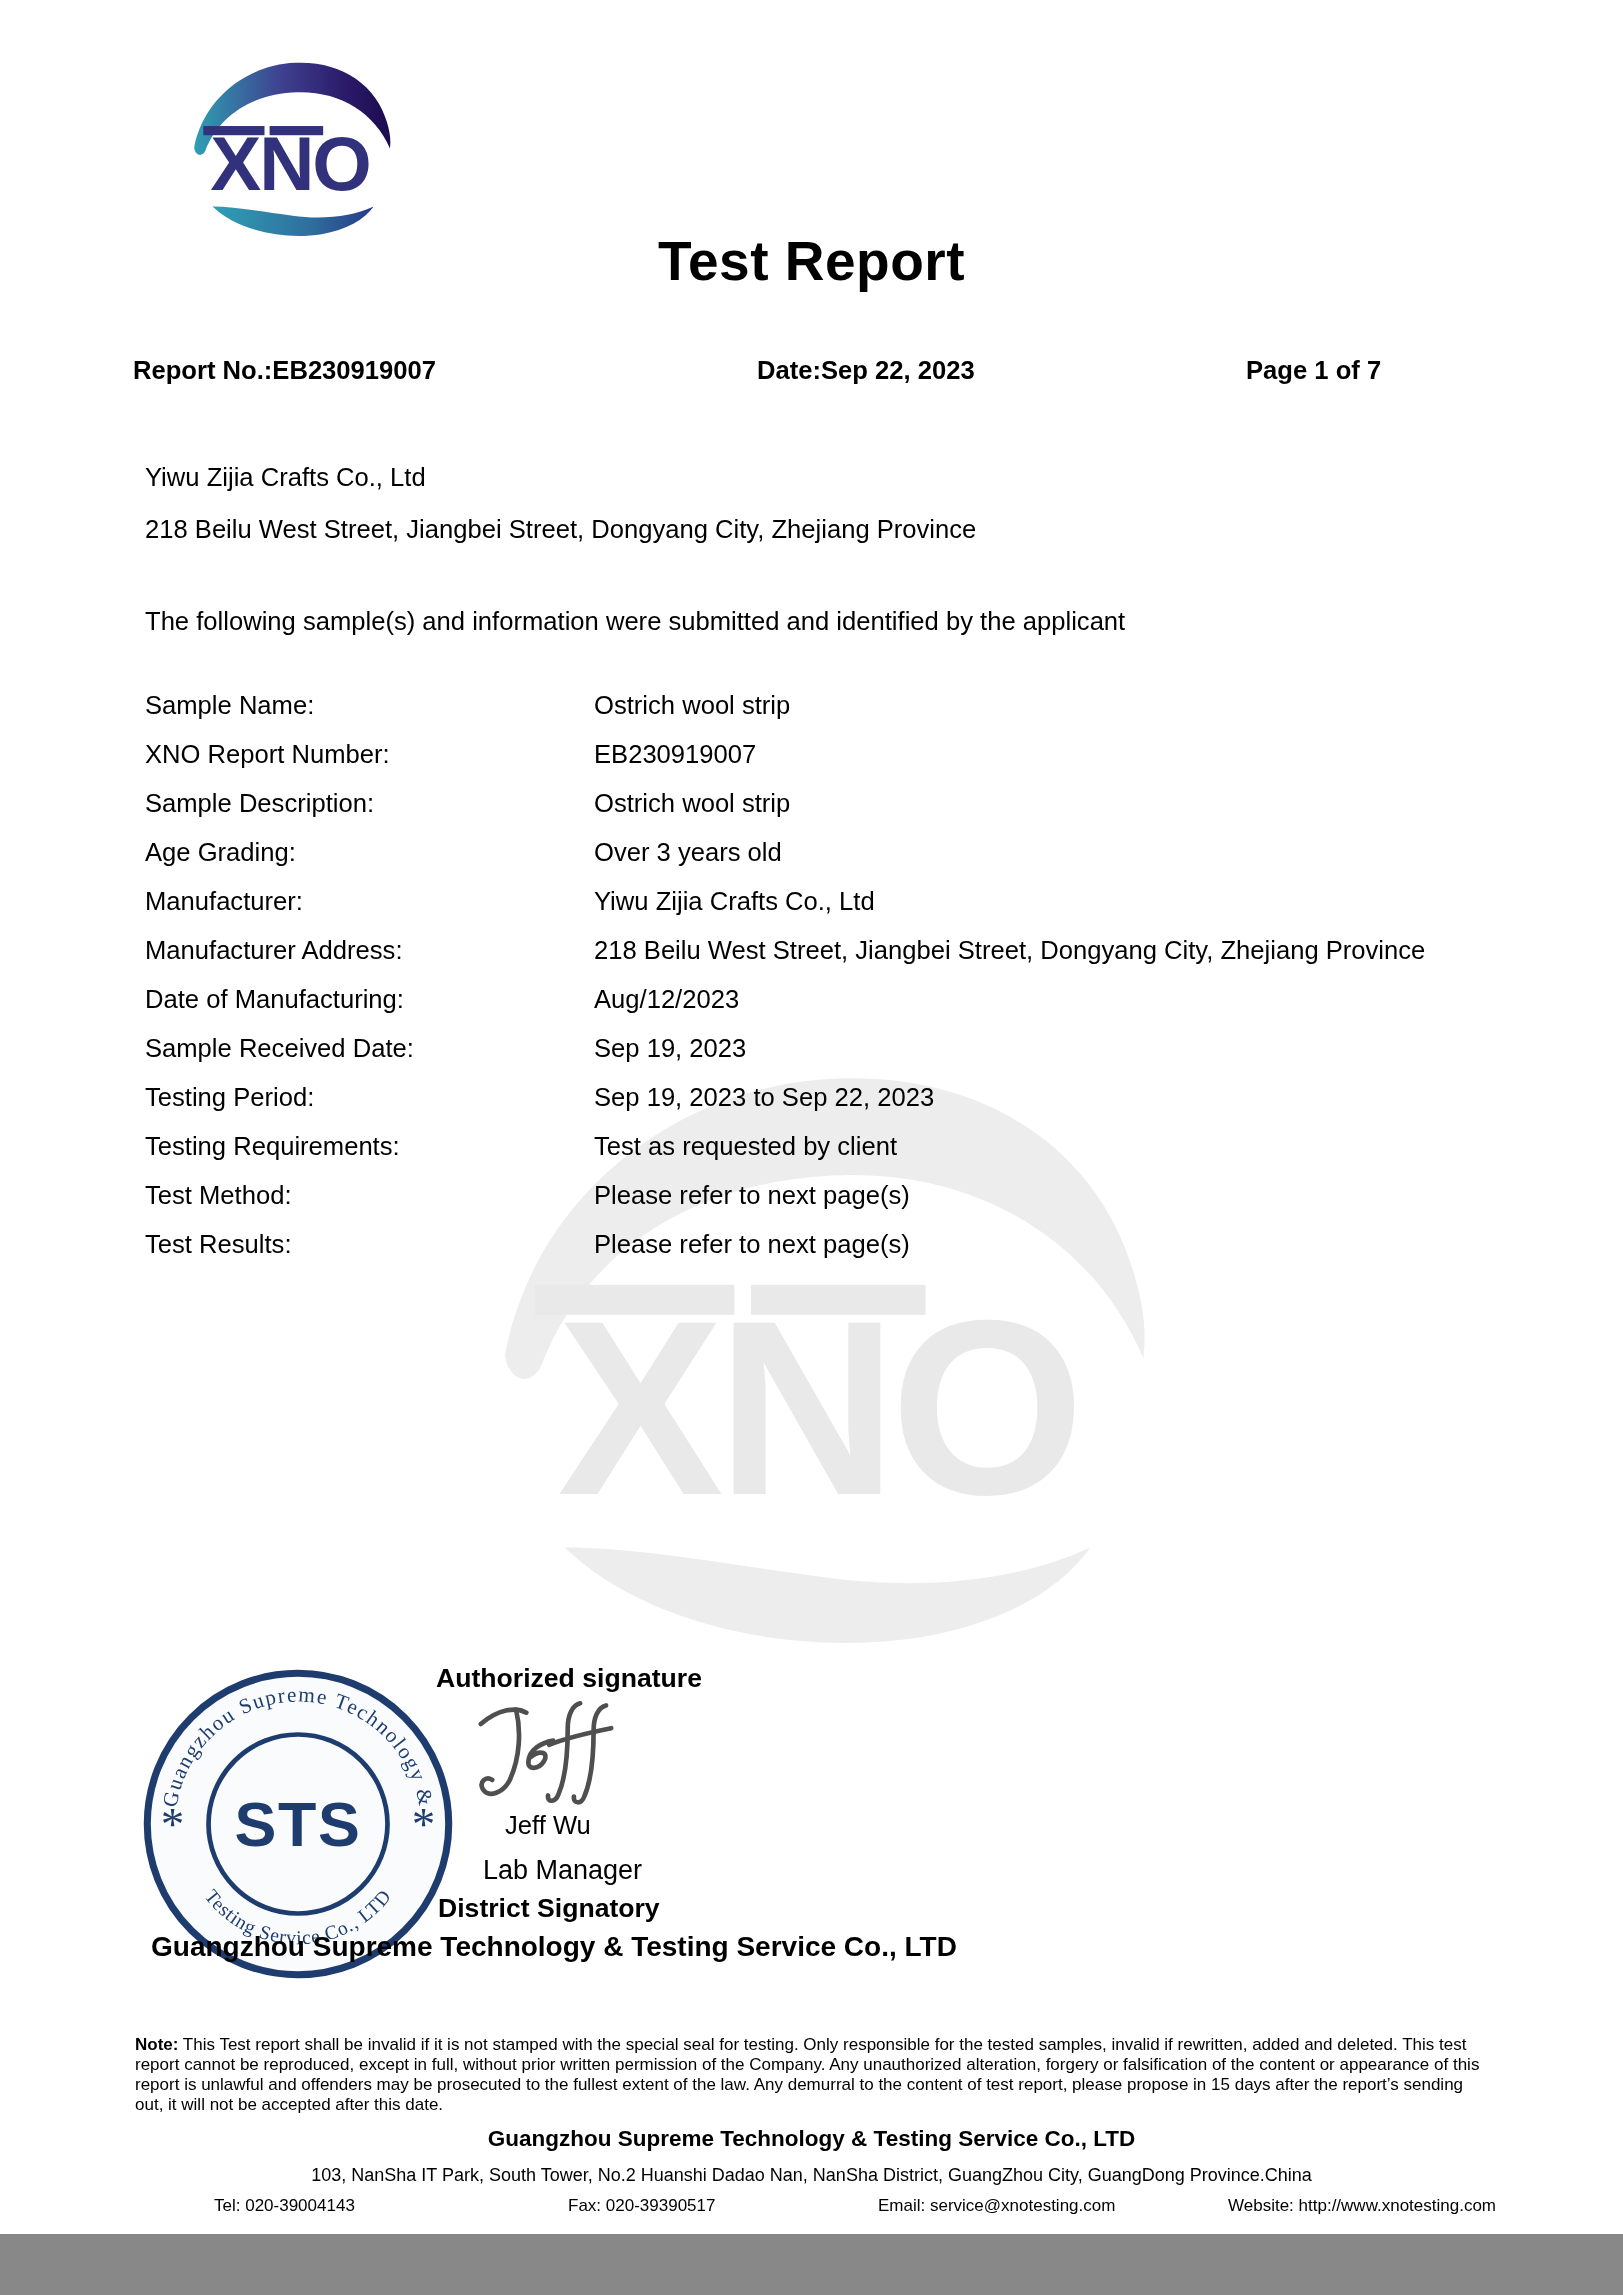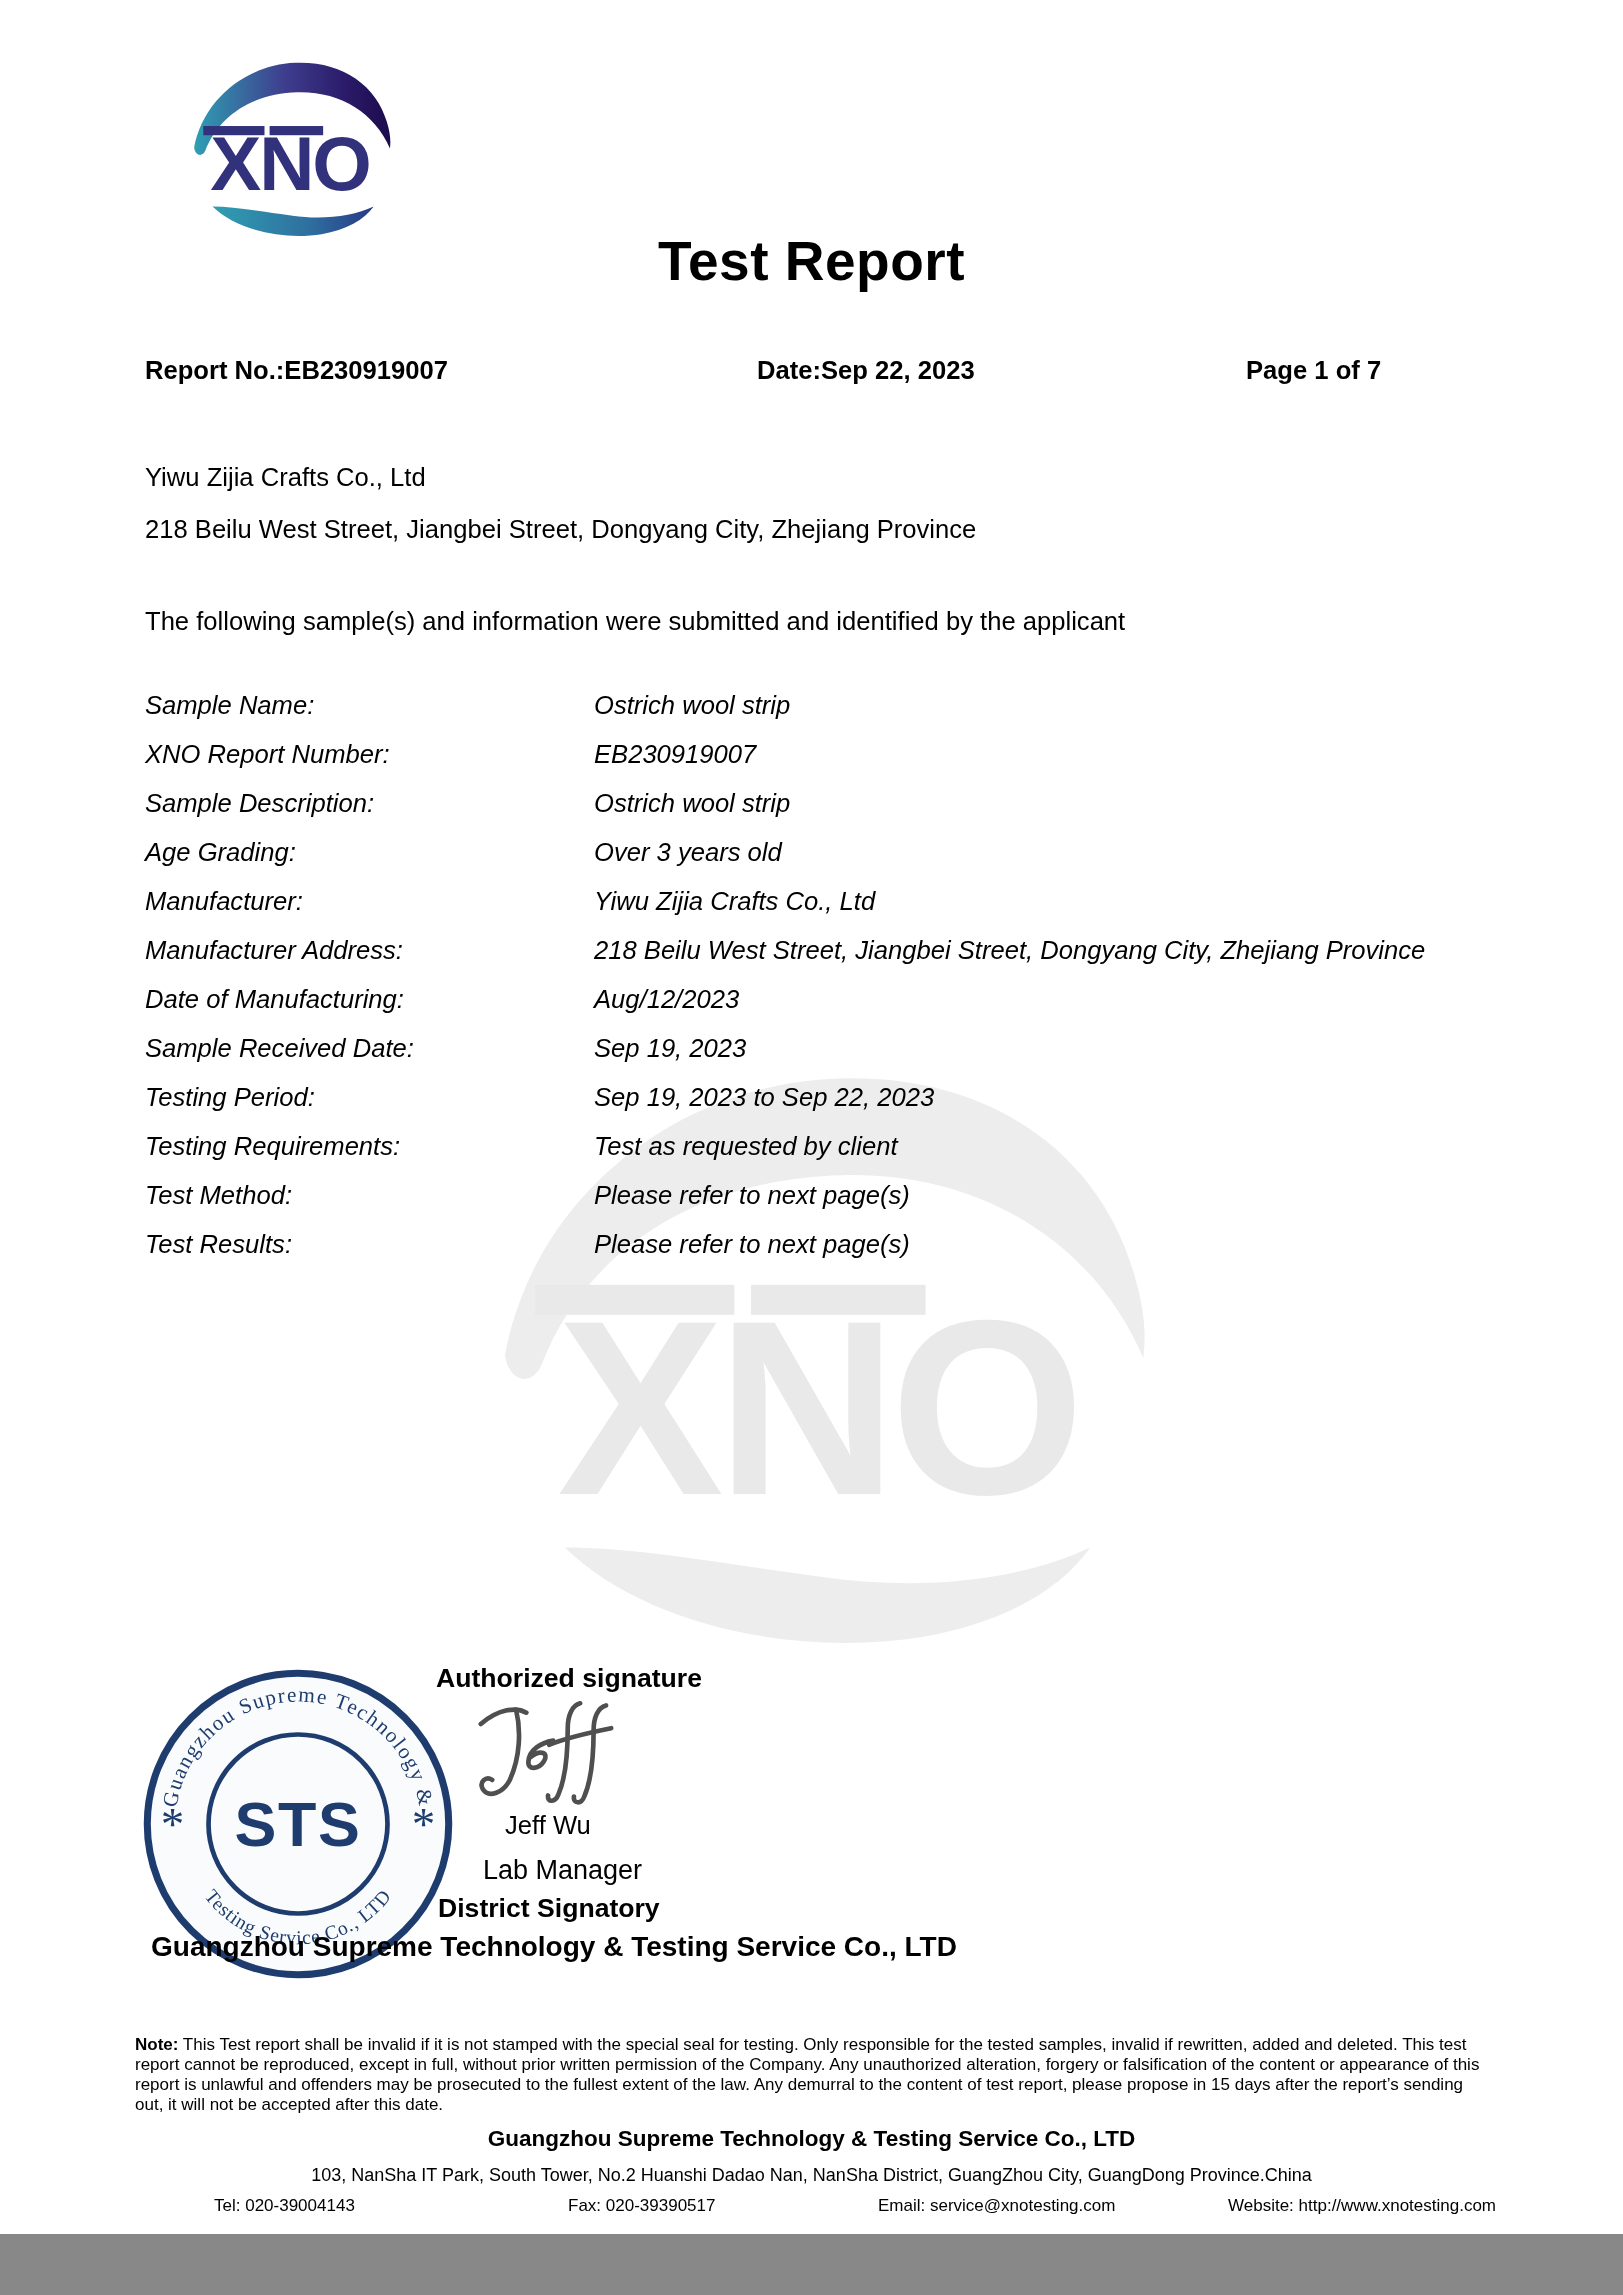--- a/index.html
+++ b/index.html
@@ -10,29 +10,29 @@
     font-family:"Liberation Sans", sans-serif;
     color:#000;
     overflow:hidden;
   }
   .abs{position:absolute;}
   .nowrap{white-space:nowrap;}
   
   .logo{left:188px;top:50px;width:204px;height:200px;}
   .doc-title{left:0;right:0;top:229px;text-align:center;font-size:55px;font-weight:bold;letter-spacing:0.5px;}
   .hdr{top:356px;font-size:25.6px;font-weight:bold;}
-  .hdr-report{left:145px;}
+  .hdr-report{left:133px;}
   .hdr-date{left:757px;}
   .hdr-page{left:1246px;}
   
   .app-name{left:145px;top:463px;font-size:25.6px;}
   .app-addr{left:145px;top:515px;font-size:25.6px;}
   .app-stmt{left:145px;top:607px;font-size:25.6px;}
   
-  .info-table{left:145px;top:691px;width:1380px;font-style:italic;}
+  .info-table{left:145px;top:691px;width:1380px;}
   .info-row{position:relative;height:49px;}
   .info-row .label{position:absolute;left:0;top:0;font-size:25.6px;white-space:nowrap;}
   .info-row .value{position:absolute;left:449px;top:0;font-size:25.6px;white-space:nowrap;}
   
   .watermark{left:485px;top:1037px;width:665px;height:652px;z-index:0;}
   .layer{z-index:1;}
   
   .stamp{left:141px;top:1667px;width:314px;height:314px;}
   .sig-head{left:436px;top:1663px;font-size:26.6px;font-weight:bold;}
   .sig-img{left:458px;top:1693px;width:176px;height:119px;}

